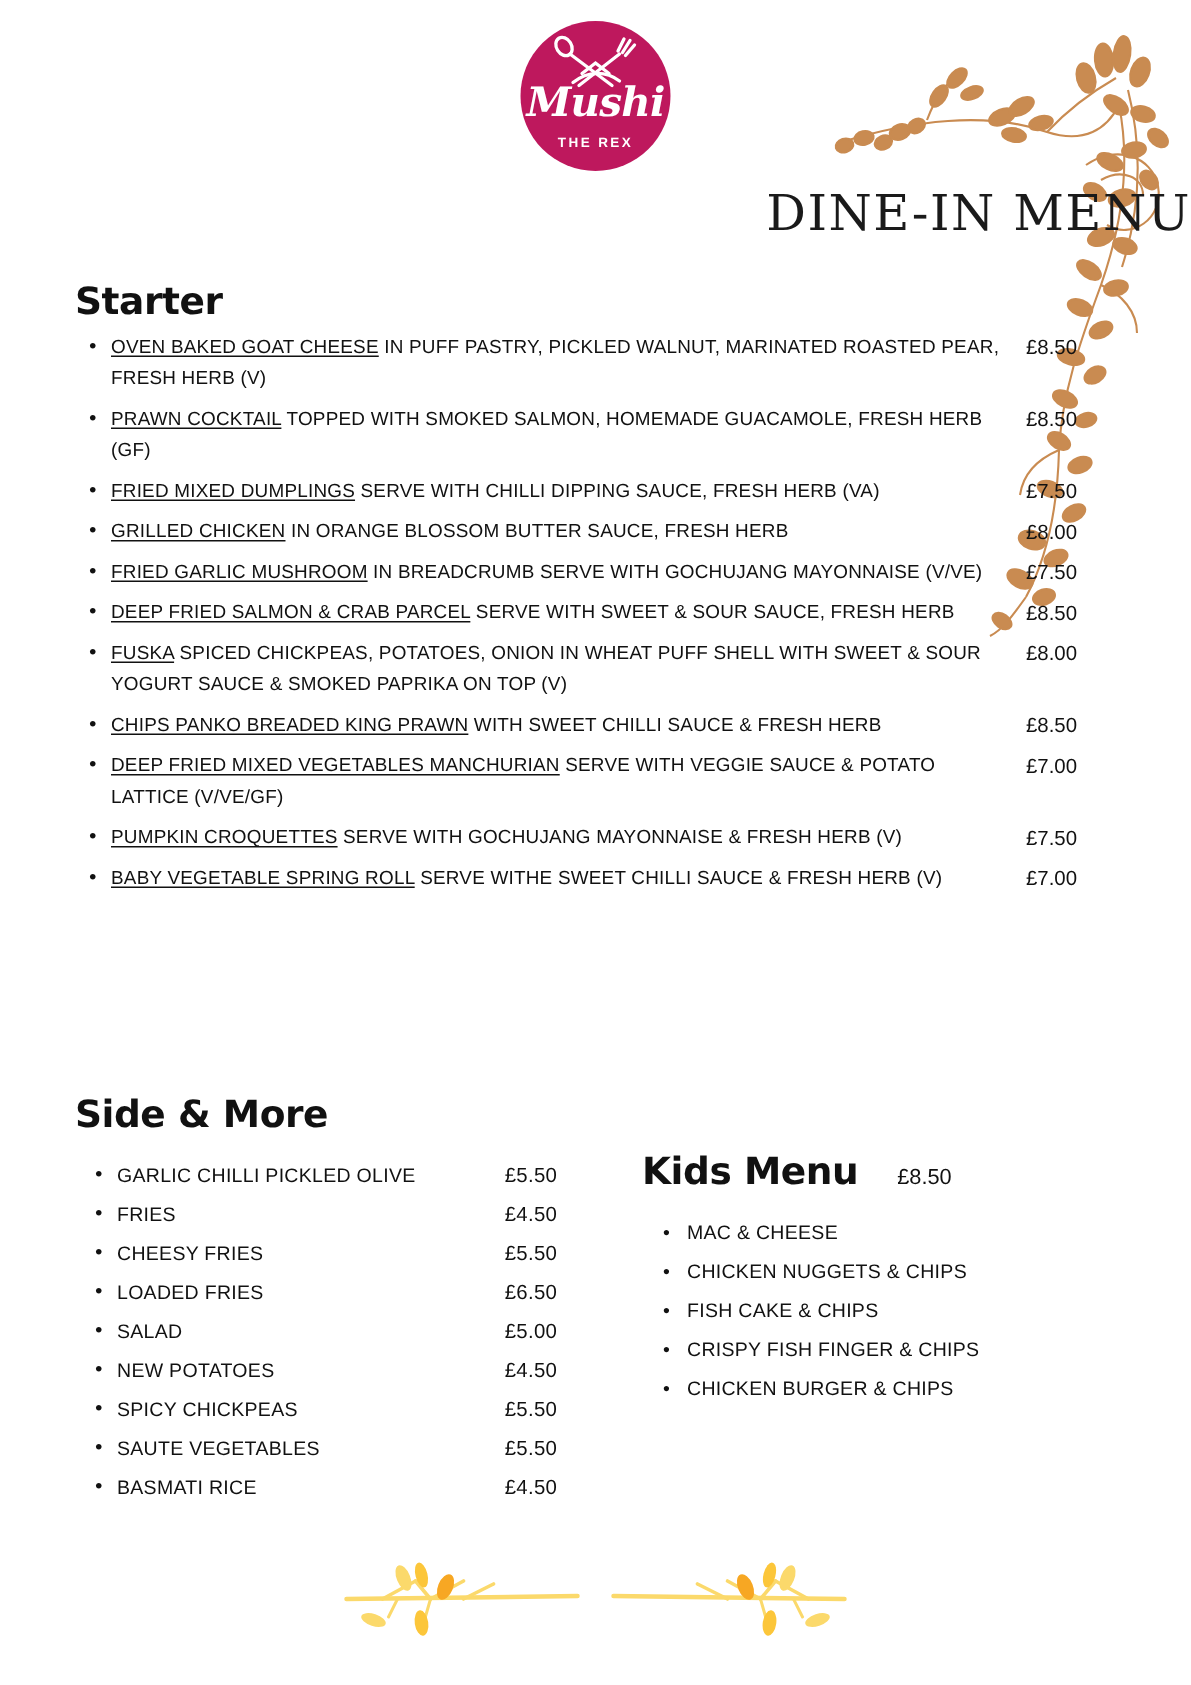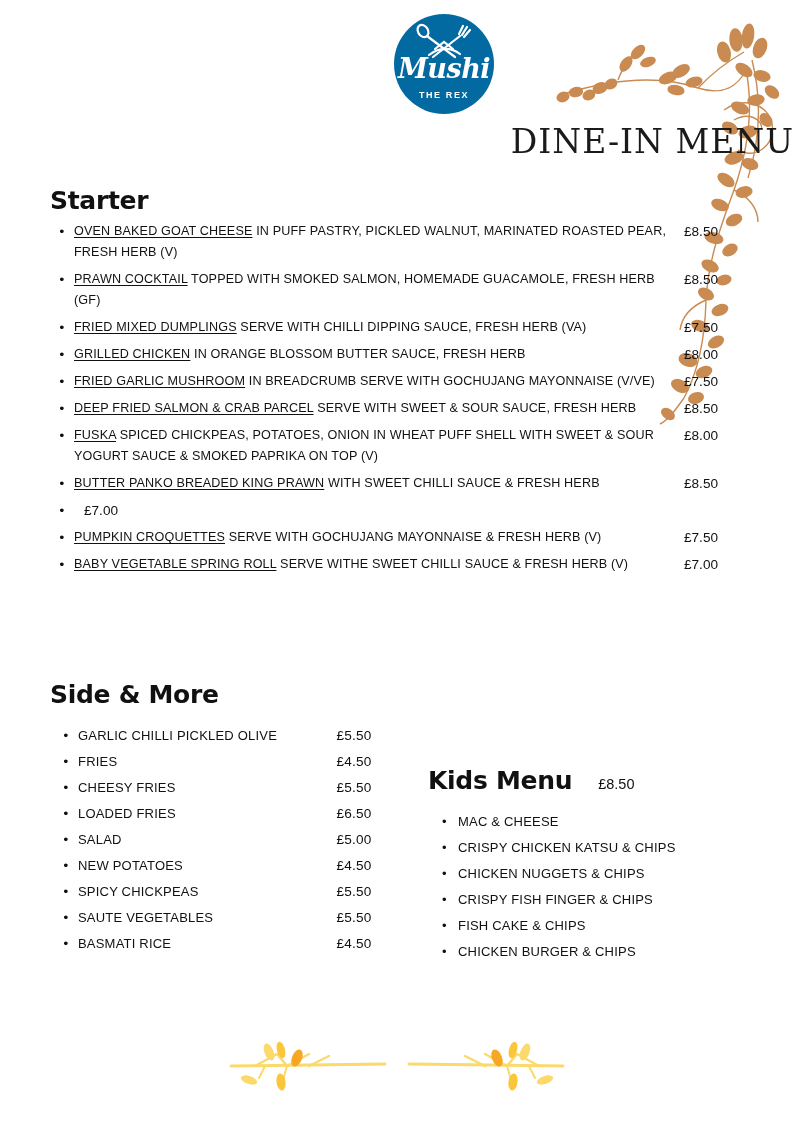--- a/index.html
+++ b/index.html
@@ -31,24 +31,23 @@
     position: absolute;
     top: 14px;
     left: 347px;
     width: 100px;
     height: 100px;
   }
   .logo-circle {
     width: 100px;
     height: 100px;
     border-radius: 50%;
-    background: #0369a1;
+    background: #be185d;
     position: relative;
     overflow: hidden;
-    margin-left: 47px;
   }
   .logo-utensils {
     position: absolute;
     top: 9px;
     left: 50%;
     transform: translateX(-50%);
     width: 62px;
     height: 38px;
   }
   .logo-script {
@@ -152,21 +151,21 @@
     font-family: "Liberation Sans", sans-serif;
     font-size: 13.6px;
     line-height: 21px;
     color: #111111;
     white-space: nowrap;
   }
 
   
   .side-section {
     position: absolute;
-    top: 680px;
+    top: 728px;
     left: 50px;
     width: 330px;
   }
   .side-section .section-heading { margin-bottom: 14px; }
 
   .simple-row {
     display: flex;
     justify-content: space-between;
     align-items: baseline;
     font-family: "Liberation Sans", sans-serif;
@@ -380,26 +379,27 @@
         </div>
       </li>
       <li>
         <div class="starter-row">
           <div class="starter-text"><span class="starter-name">FUSKA</span><span> SPICED CHICKPEAS, POTATOES, ONION IN WHEAT PUFF SHELL WITH SWEET &amp; SOUR YOGURT SAUCE &amp; SMOKED PAPRIKA ON TOP (V)</span></div>
           <div class="starter-price">£8.00</div>
         </div>
       </li>
       <li>
         <div class="starter-row">
-          <div class="starter-text"><span class="starter-name">BUTTER PANKO BREADED KING PRAWN</span><span> WITH SWEET CHILLI SAUCE &amp; FRESH HERB</span></div>
+          <div class="starter-text"><span class="starter-name">CHIPS PANKO BREADED KING PRAWN</span><span> WITH SWEET CHILLI SAUCE &amp; FRESH HERB</span></div>
           <div class="starter-price">£8.50</div>
         </div>
       </li>
       <li>
         <div class="starter-row">
+          <div class="starter-text"><span class="starter-name">DEEP FRIED MIXED VEGETABLES MANCHURIAN</span><span> SERVE WITH VEGGIE SAUCE &amp; POTATO LATTICE (V/VE/GF)</span></div>
           <div class="starter-price">£7.00</div>
         </div>
       </li>
       <li>
         <div class="starter-row">
           <div class="starter-text"><span class="starter-name">PUMPKIN CROQUETTES</span><span> SERVE WITH GOCHUJANG MAYONNAISE &amp; FRESH HERB (V)</span></div>
           <div class="starter-price">£7.50</div>
         </div>
       </li>
       <li>
@@ -471,24 +471,23 @@
     </ul>
 </div>
 
 <div class="kids-section">
   <div class="kids-header">
     <div class="section-heading">Kids Menu</div>
     <div class="kids-price">£8.50</div>
   </div>
   <ul class="kids-list" id="kids-list">
       <li>MAC &amp; CHEESE</li>
-      <li>CRISPY CHICKEN KATSU &amp; CHIPS</li>
       <li>CHICKEN NUGGETS &amp; CHIPS</li>
+      <li>FISH CAKE &amp; CHIPS</li>
       <li>CRISPY FISH FINGER &amp; CHIPS</li>
-      <li>FISH CAKE &amp; CHIPS</li>
       <li>CHICKEN BURGER &amp; CHIPS</li>
     </ul>
 </div>
 
 <div class="bottom-ornament">
   <svg viewBox="0 0 344 60" width="344" height="60" xmlns="http://www.w3.org/2000/svg">
     <g stroke-linecap="round" fill="none">
 
       <path d="M6 30 L 160 28" stroke="#FBD96B" stroke-width="3"></path>
       <path d="M30 30 L 52 18" stroke="#FBD96B" stroke-width="2.4"></path>

